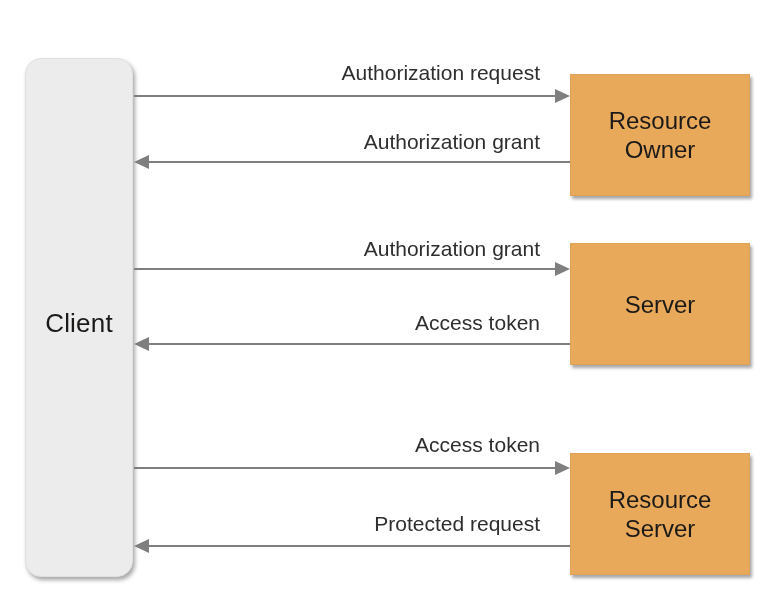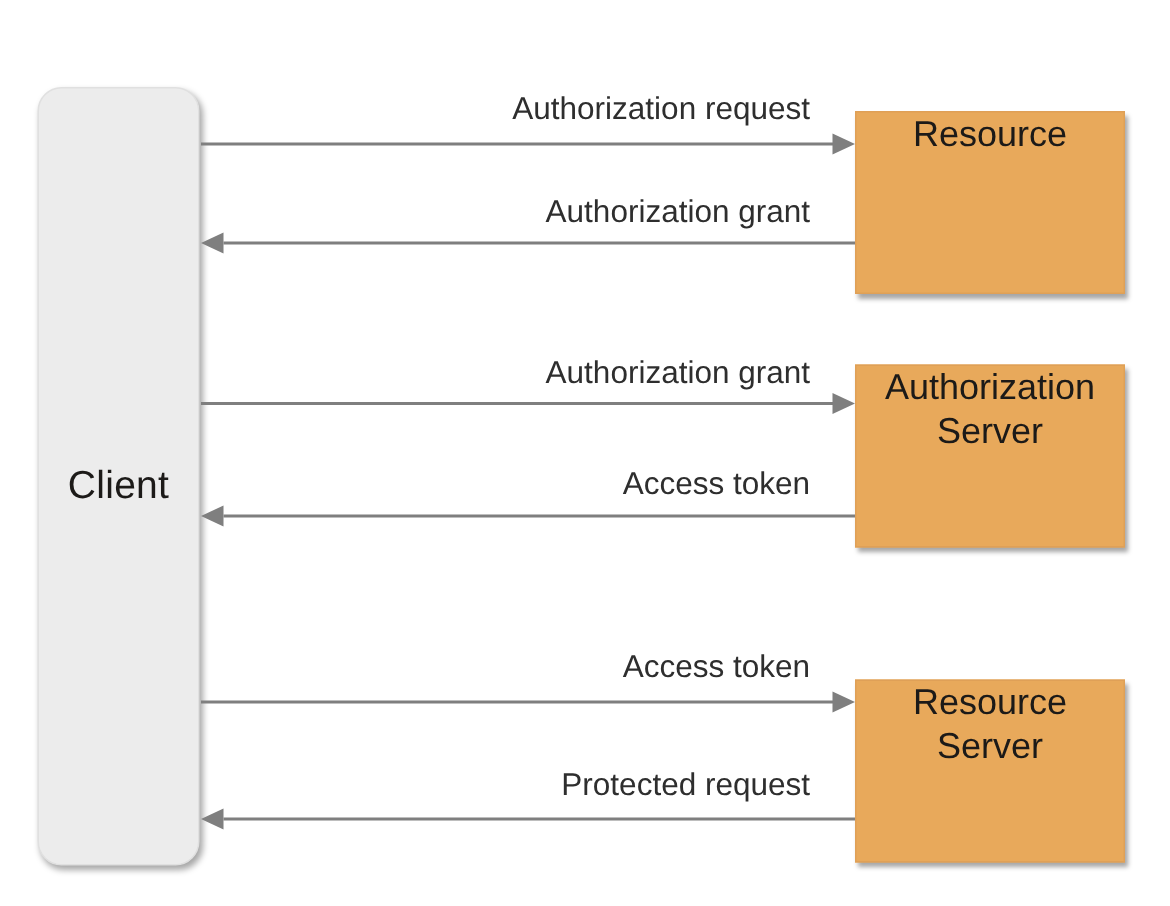--- a/index.html
+++ b/index.html
@@ -30,21 +30,21 @@
   .client-box .label{
     font-size:26px;color:var(--box-text);letter-spacing:0.2px;margin-top:12px;
   }
 
   
   .server-box{
     position:absolute;left:570px;width:180px;height:122px;
     background:var(--server-box-fill);
     border:1px solid var(--server-box-border);
     box-shadow:2px 3px 3px rgba(0,0,0,0.35);
-    display:flex;flex-direction:column;align-items:center;justify-content:flex-start;
+    display:flex;flex-direction:column;align-items:center;justify-content:center;
     box-sizing:border-box;
     font-size:24px;line-height:29px;color:var(--box-text);text-align:center;
   }
   .server-box.s1{top:74px;}
   .server-box.s2{top:243px;}
   .server-box.s3{top:453px;}
 
   
   .msg-line{
     position:absolute;height:2px;background:var(--arrow);
@@ -75,24 +75,24 @@
 <body>
 
 <div id="canvas">
 
   <div class="client-box">
     <span class="label">Client</span>
   </div>
 
   <div class="server-box s1">
     <span>Resource</span>
+    <span>Owner</span>
   </div>
 
   <div class="server-box s2">
-    <span>Authorization</span>
     <span>Server</span>
   </div>
 
   <div class="server-box s3">
     <span>Resource</span>
     <span>Server</span>
   </div>
 
   <div class="msg m1 dir-right">
     <div class="msg-label">Authorization request</div>

